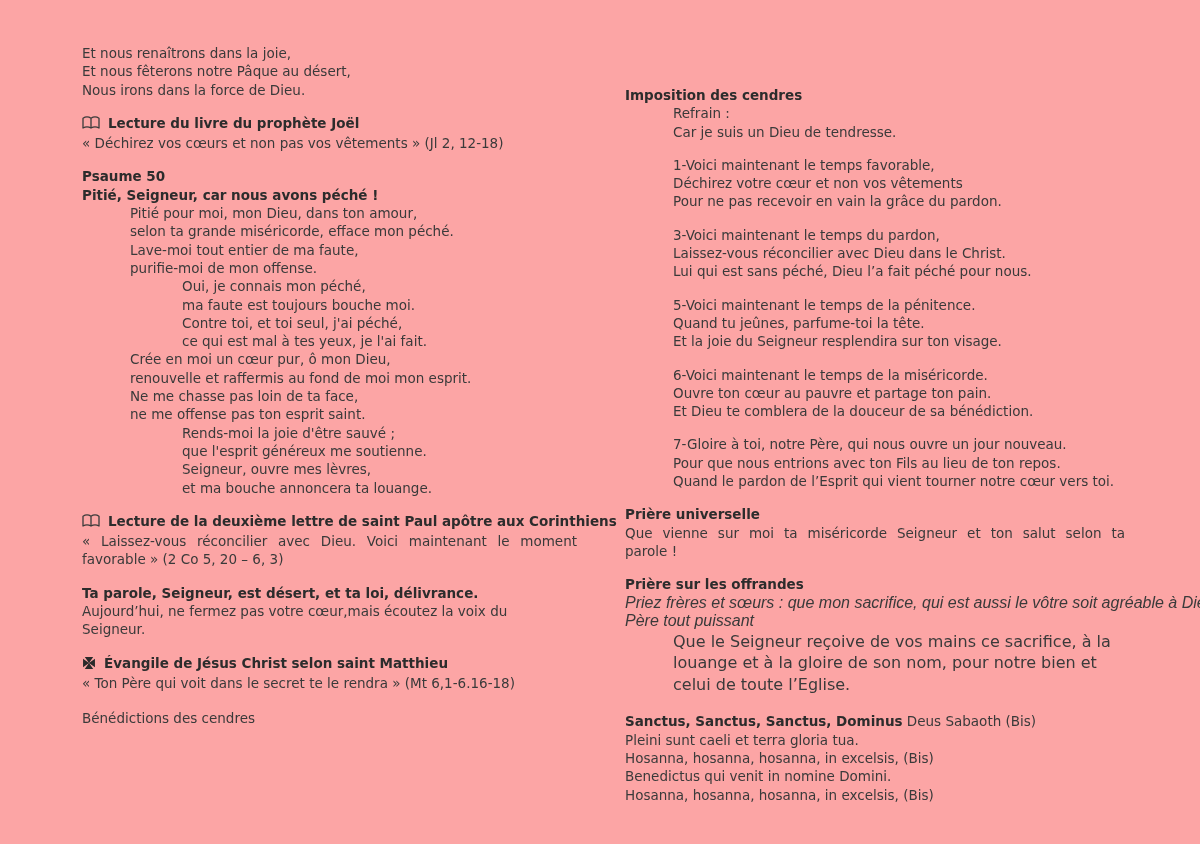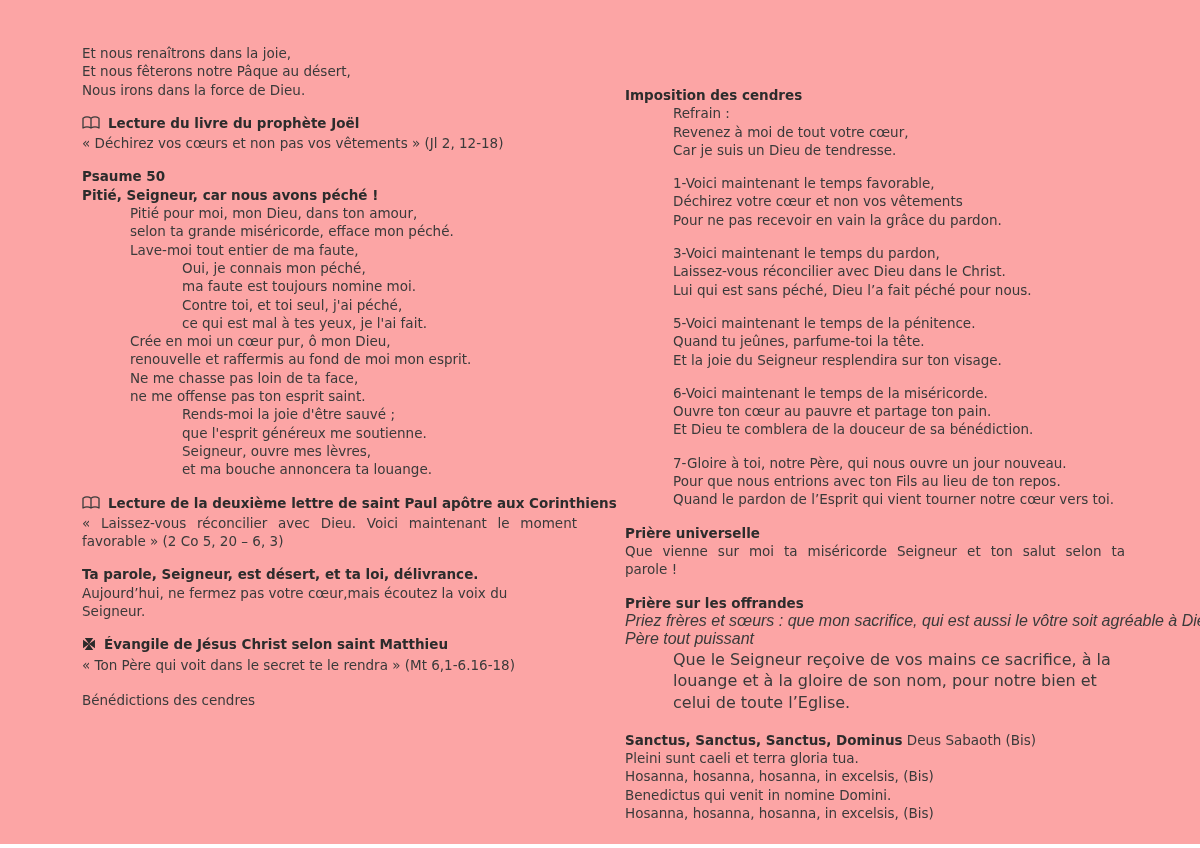--- a/index.html
+++ b/index.html
@@ -56,22 +56,23 @@
     </svg>
   </span><span>Lecture du livre du prophète Joël</span></div>
         <div class="line"><span>« Déchirez vos cœurs et non pas vos vêtements » (Jl 2, 12-18)</span></div>
       </div>
       <div class="block">
         <div class="line bold"><span>Psaume 50</span></div>
         <div class="line bold"><span>Pitié, Seigneur, car nous avons péché !</span></div>
         <div class="line indent1"><span>Pitié pour moi, mon Dieu, dans ton amour,</span></div>
         <div class="line indent1"><span>selon ta grande miséricorde, efface mon péché.</span></div>
         <div class="line indent1"><span>Lave-moi tout entier de ma faute,</span></div>
+        <div class="line indent1"><span>purifie-moi de mon offense.</span></div>
         <div class="line indent2"><span>Oui, je connais mon péché,</span></div>
-        <div class="line indent2"><span>ma faute est toujours nomine moi.</span></div>
+        <div class="line indent2"><span>ma faute est toujours bouche moi.</span></div>
         <div class="line indent2"><span>Contre toi, et toi seul, j'ai péché,</span></div>
         <div class="line indent2"><span>ce qui est mal à tes yeux, je l'ai fait.</span></div>
         <div class="line indent1"><span>Crée en moi un cœur pur, ô mon Dieu,</span></div>
         <div class="line indent1"><span>renouvelle et raffermis au fond de moi mon esprit.</span></div>
         <div class="line indent1"><span>Ne me chasse pas loin de ta face,</span></div>
         <div class="line indent1"><span>ne me offense pas ton esprit saint.</span></div>
         <div class="line indent2"><span>Rends-moi la joie d'être sauvé ;</span></div>
         <div class="line indent2"><span>que l'esprit généreux me soutienne.</span></div>
         <div class="line indent2"><span>Seigneur, ouvre mes lèvres,</span></div>
         <div class="line indent2"><span>et ma bouche annoncera ta louange.</span></div>
@@ -99,21 +100,20 @@
         <div class="line"><span>« Ton Père qui voit dans le secret te le rendra » (Mt 6,1-6.16-18)</span></div>
       </div>
       <div class="block gap-large">
         <div class="line"><span>Bénédictions des cendres</span></div>
       </div>
     </div>
   <div class="column column-right">
       <div class="block">
         <div class="line bold"><span>Imposition des cendres</span></div>
         <div class="line indent1"><span>Refrain :</span></div>
-        <div class="line indent1"><span>Revenez à moi de tout votre cœur,</span></div>
         <div class="line indent1"><span>Car je suis un Dieu de tendresse.</span></div>
       </div>
       <div class="block">
         <div class="line indent1"><span>1-Voici maintenant le temps favorable,</span></div>
         <div class="line indent1"><span>Déchirez votre cœur et non vos vêtements</span></div>
         <div class="line indent1"><span>Pour ne pas recevoir en vain la grâce du pardon.</span></div>
       </div>
       <div class="block">
         <div class="line indent1"><span>3-Voici maintenant le temps du pardon,</span></div>
         <div class="line indent1"><span>Laissez-vous réconcilier avec Dieu dans le Christ.</span></div>

